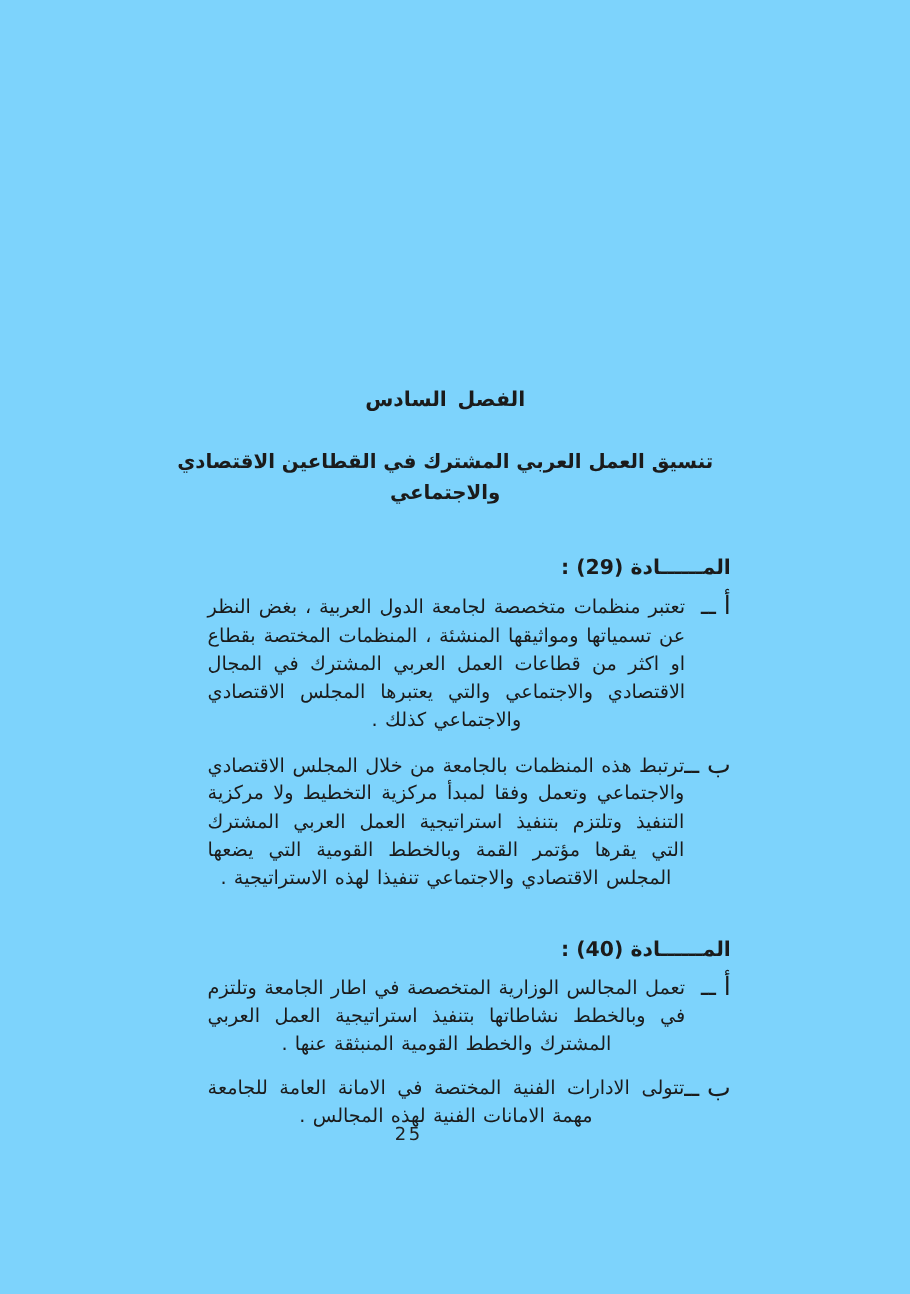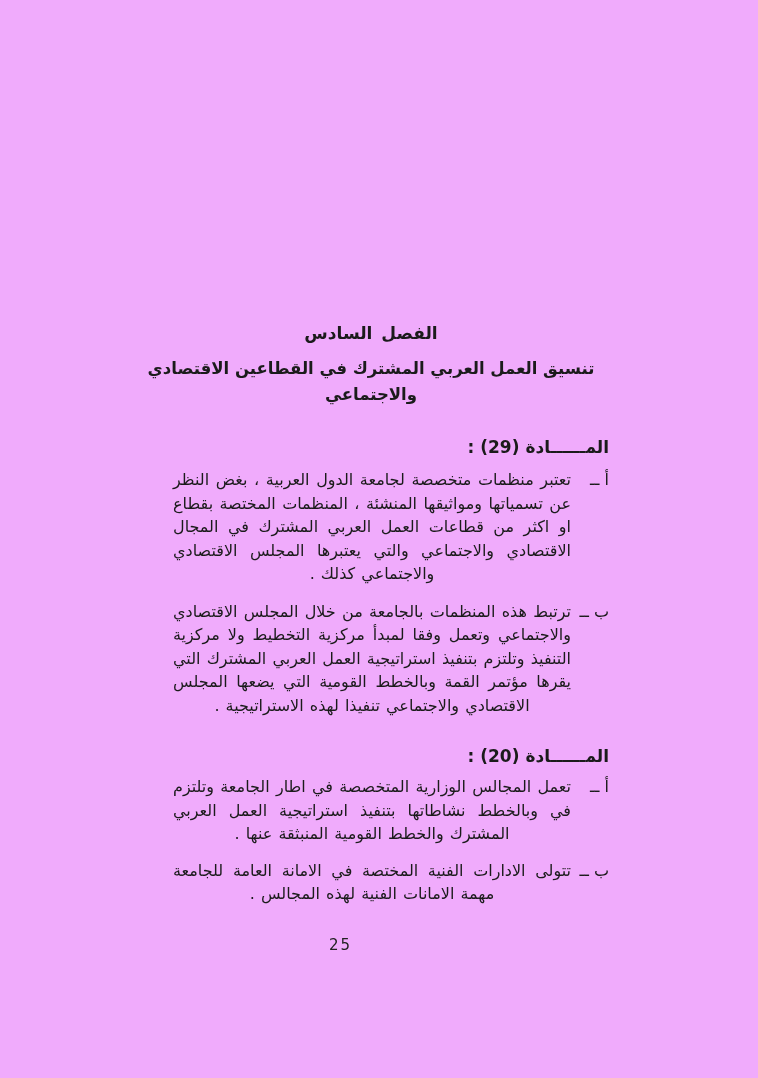--- a/index.html
+++ b/index.html
@@ -6,64 +6,64 @@
     margin: 0;
     padding: 0;
     width: 758px;
     height: 1078px;
     background: #ffffff;
   }
   .page {
     position: relative;
     width: 758px;
     height: 1078px;
-    background: #f0abfc;
+    background: #7dd3fc;
     color: #1b1b1b;
     font-family: "DejaVu Sans", sans-serif;
     overflow: hidden;
   }
   .content {
     position: absolute;
     top: 320px;
     left: 133px;
     width: 476px;
     direction: rtl;
   }
   .chapter-title {
     text-align: center;
     font-size: 17px;
     font-weight: 700;
     line-height: 26px;
     word-spacing: 3px;
   }
   .chapter-subtitle {
-    margin-top: 10px;
+    margin-top: 26px;
     text-align: center;
     font-size: 16.5px;
     font-weight: 700;
     line-height: 26px;
   }
   .article-heading {
-    margin-top: 26px;
+    margin-top: 36px;
     text-align: right;
     font-size: 17px;
     font-weight: 700;
     line-height: 26px;
   }
   .item {
     display: flex;
     align-items: flex-start;
   }
   .item.mt8  { margin-top: 8px; }
   .item.mt14 { margin-top: 14px; }
   .item.mt6  { margin-top: 6px; }
   .item.mt13 { margin-top: 13px; }
   .marker {
     flex: 0 0 38px;
-    font-size: 16px;
+    font-size: 21px;
     line-height: 23.5px;
     white-space: nowrap;
   }
   .itext {
     flex: 1 1 auto;
     font-size: 16px;
     line-height: 23.5px;
     text-align: justify;
     text-align-last: center;
     word-spacing: 1px;
@@ -93,21 +93,21 @@
     <div class="item mt8">
       <span class="marker">أ ــ</span>
       <span class="itext">تعتبر منظمات متخصصة لجامعة الدول العربية ، بغض النظر عن تسمياتها ومواثيقها المنشئة ، المنظمات المختصة بقطاع او اكثر من قطاعات العمل العربي المشترك في المجال الاقتصادي والاجتماعي والتي يعتبرها المجلس الاقتصادي والاجتماعي كذلك .</span>
     </div>
 
     <div class="item mt14">
       <span class="marker">ب ــ</span>
       <span class="itext">ترتبط هذه المنظمات بالجامعة من خلال المجلس الاقتصادي والاجتماعي وتعمل وفقا لمبدأ مركزية التخطيط ولا مركزية التنفيذ وتلتزم بتنفيذ استراتيجية العمل العربي المشترك التي يقرها مؤتمر القمة وبالخطط القومية التي يضعها المجلس الاقتصادي والاجتماعي تنفيذا لهذه الاستراتيجية .</span>
     </div>
 
-    <div class="article-heading">المــــــادة (20) :</div>
+    <div class="article-heading">المــــــادة (40) :</div>
 
     <div class="item mt6">
       <span class="marker">أ ــ</span>
       <span class="itext">تعمل المجالس الوزارية المتخصصة في اطار الجامعة وتلتزم في وبالخطط نشاطاتها بتنفيذ استراتيجية العمل العربي المشترك والخطط القومية المنبثقة عنها .</span>
     </div>
 
     <div class="item mt13">
       <span class="marker">ب ــ</span>
       <span class="itext">تتولى الادارات الفنية المختصة في الامانة العامة للجامعة مهمة الامانات الفنية لهذه المجالس .</span>
     </div>

